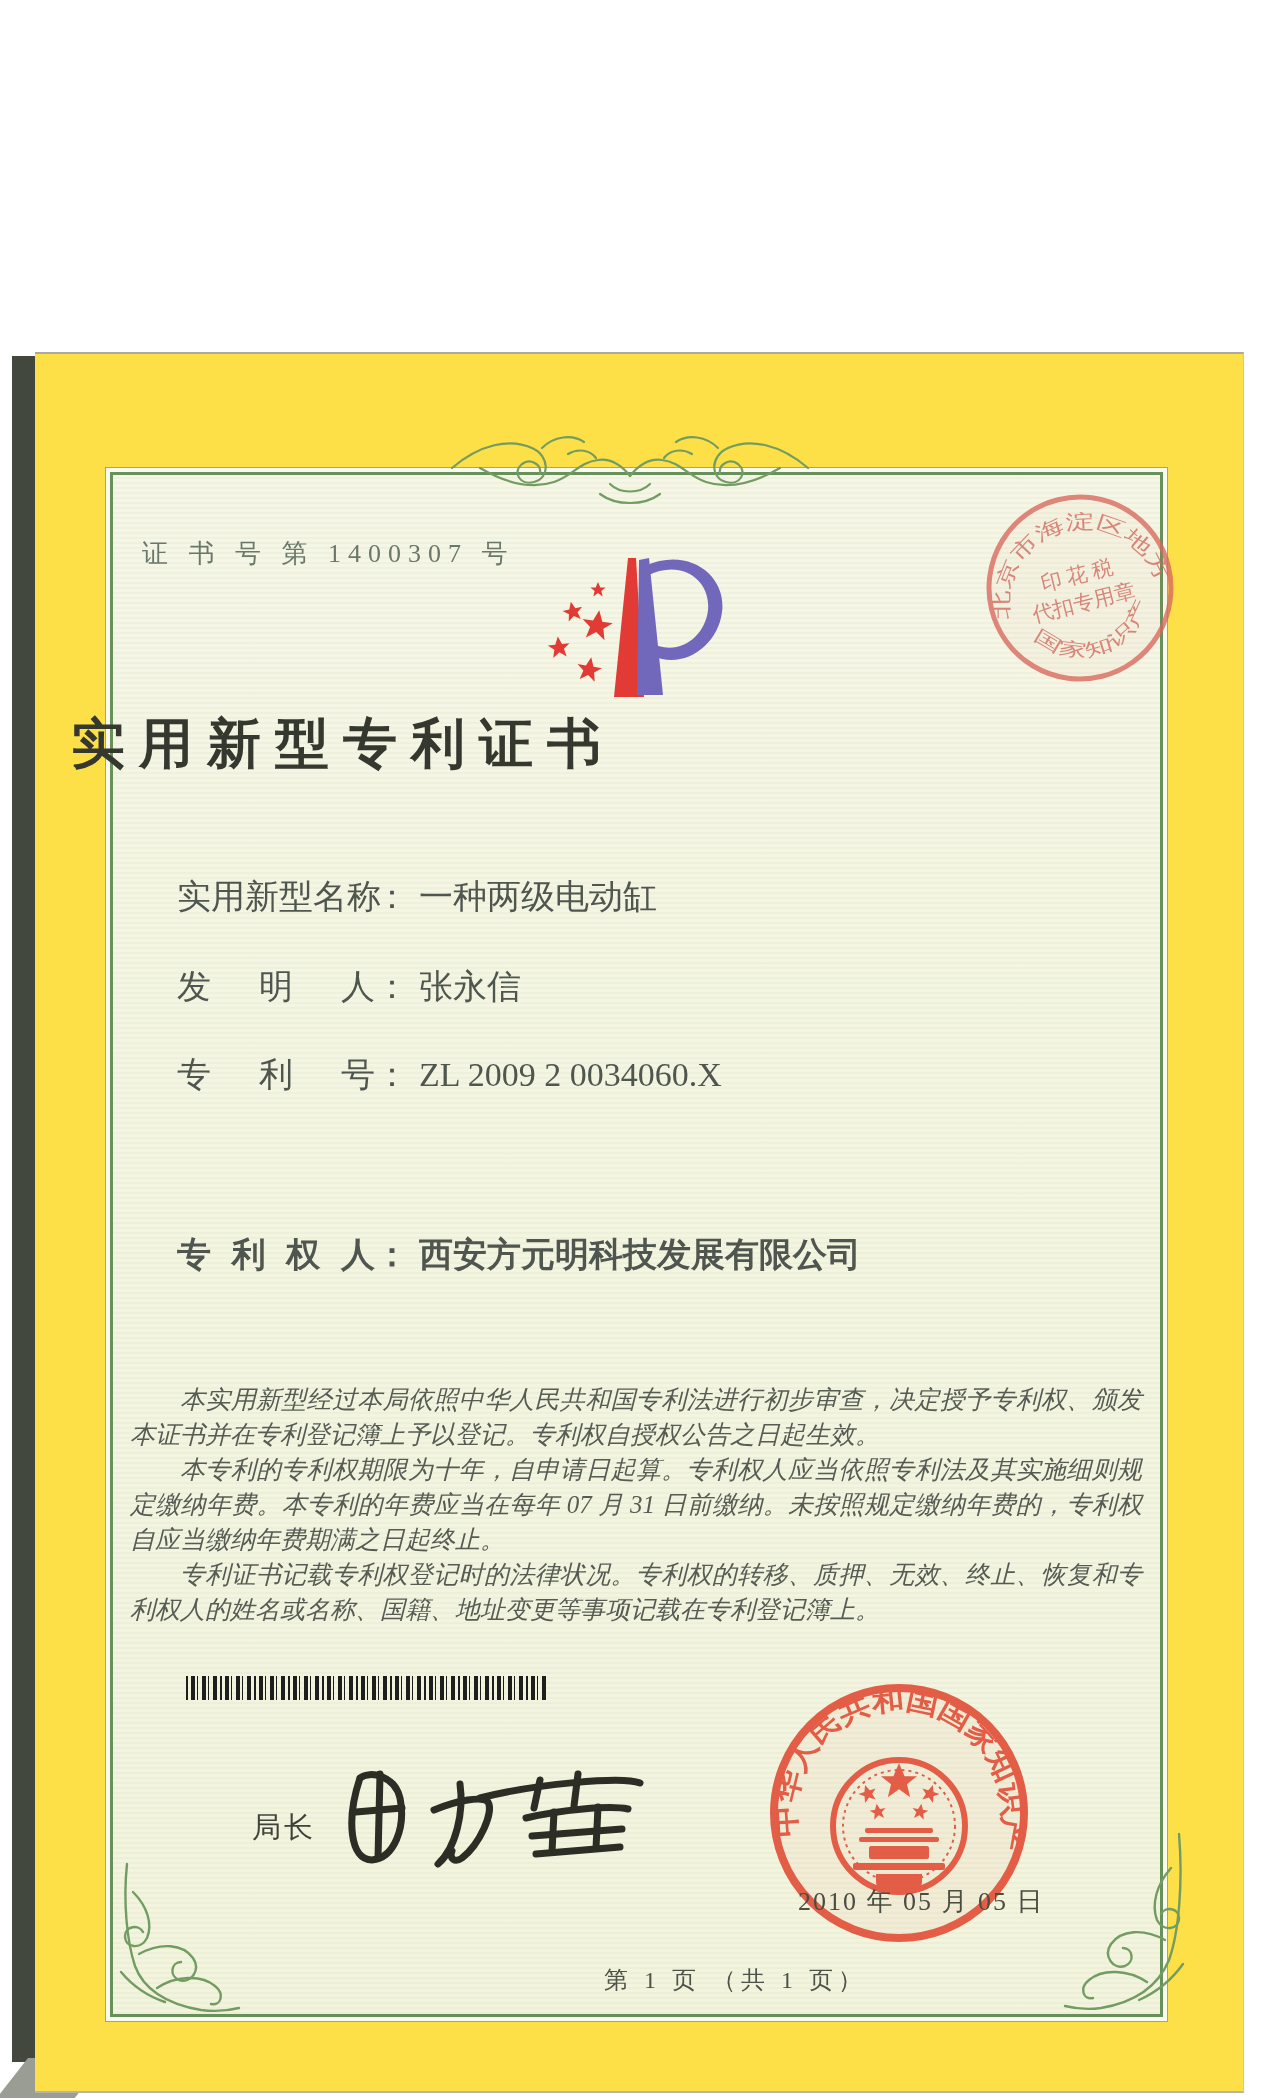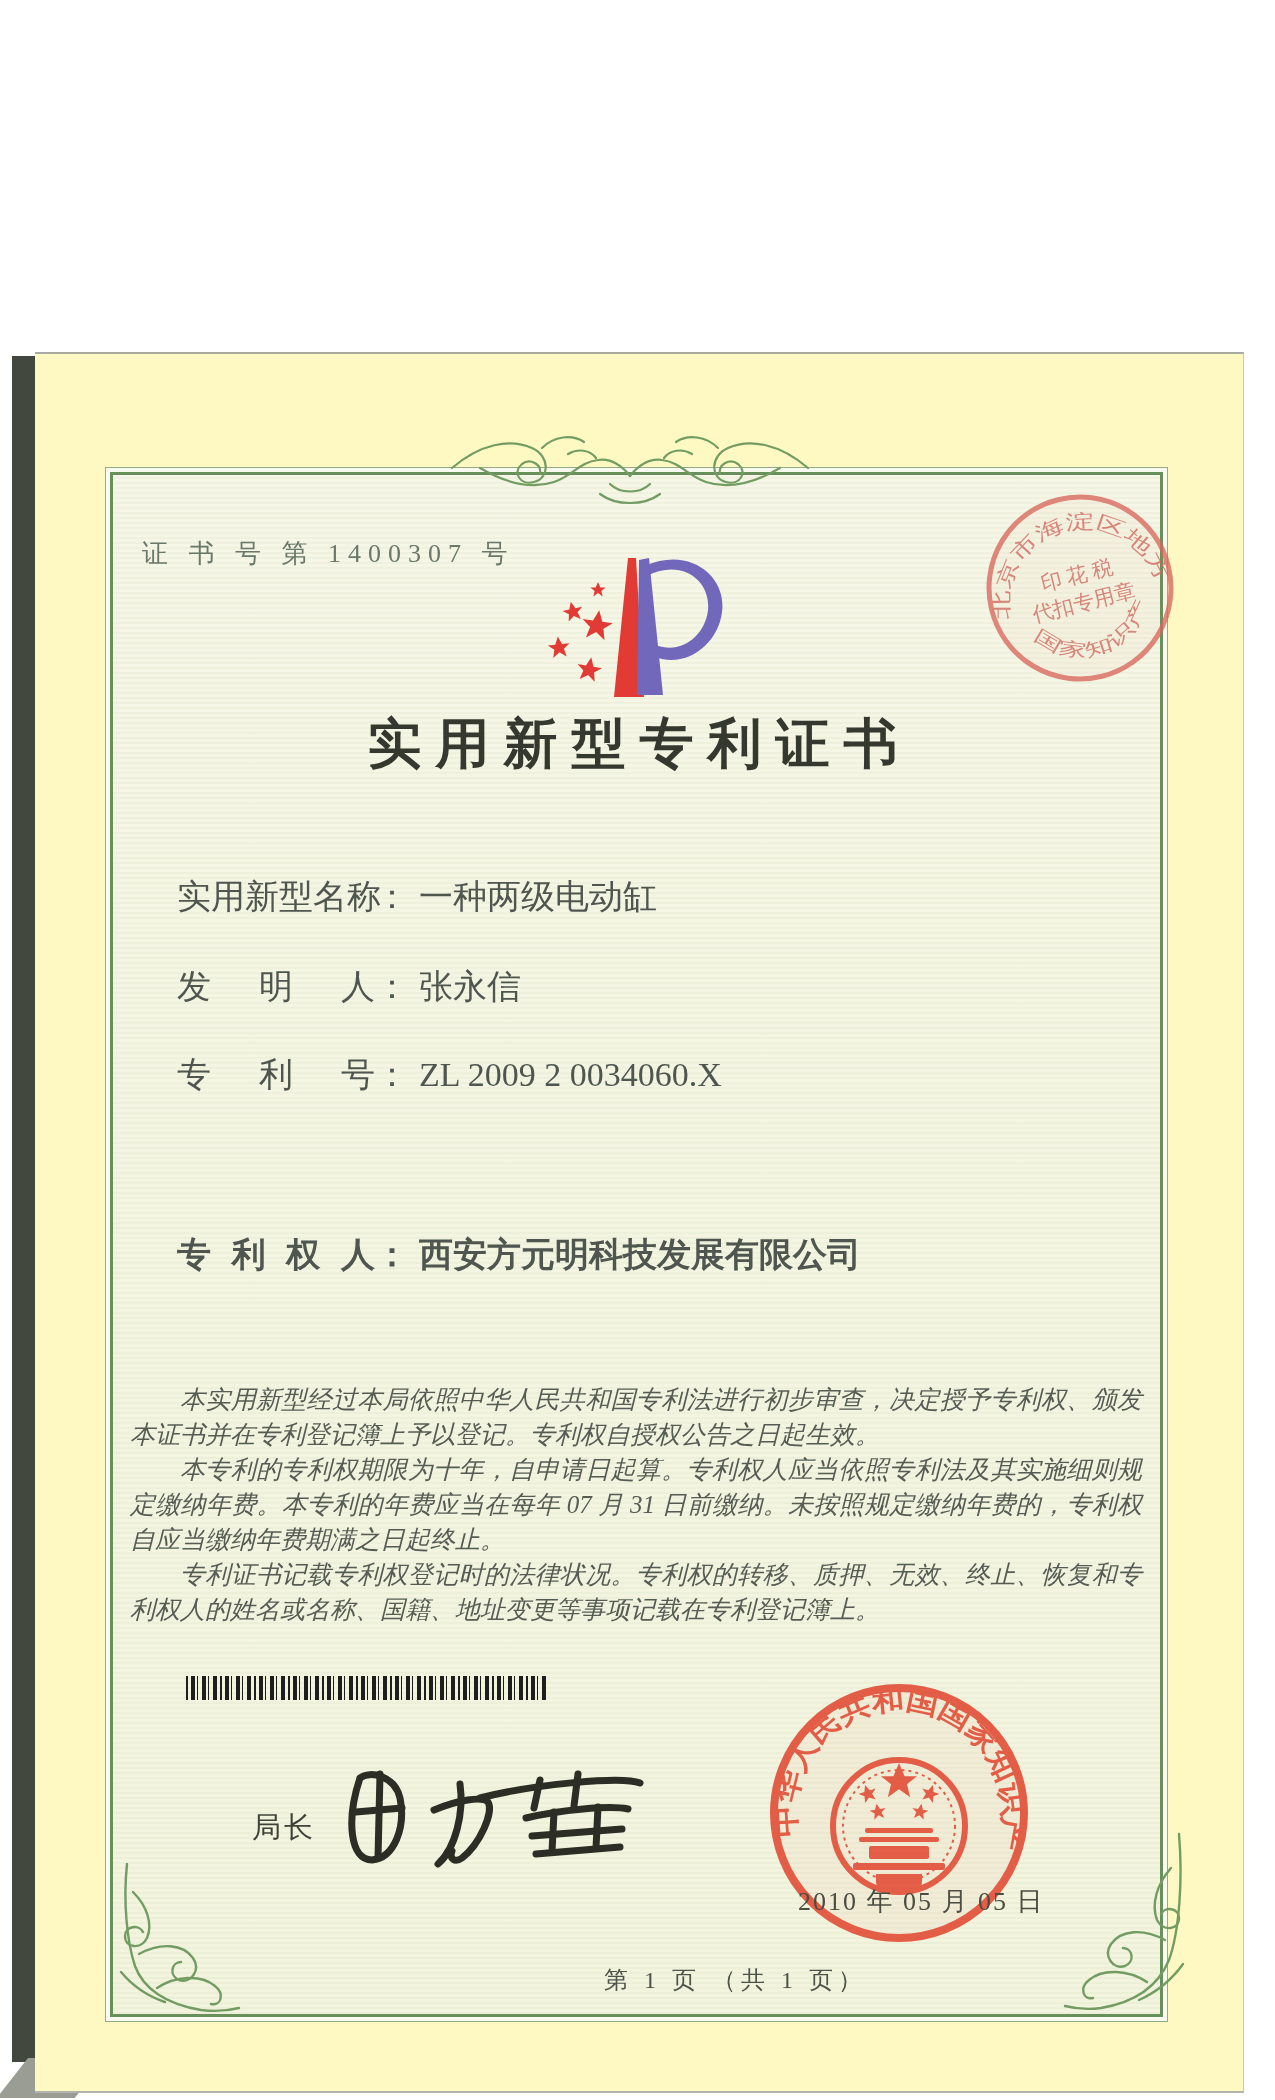--- a/index.html
+++ b/index.html
@@ -4,21 +4,21 @@
 <style>
   * { margin:0; padding:0; box-sizing:border-box; }
   html,body { background:#fff; }
   .shot {
     position:relative; width:1275px; height:2100px; overflow:hidden;
     background:#ffffff; font-family:"Liberation Serif", serif; color:#4f564f;
   }
   
   .scan-page {
     position:absolute; left:35px; top:352px; width:1209px; height:1741px;
-    background:#fef9c3;
+    background:#fde047;
     border-top:2px solid #a9aaa2; border-right:1px solid #c6c7bf; border-bottom:2px solid #b3b4ab;
   }
   .spine {
     position:absolute; left:12px; top:356px; width:23px; height:1706px;
     background:#43483f;
   }
   .spine-foot {
     position:absolute; left:28px; top:2058px; width:78px; height:40px;
     background:#9a9d93; transform:skewX(-38deg); transform-origin:top left;
   }
@@ -33,22 +33,22 @@
     background:
       repeating-linear-gradient(0deg, rgba(160,180,120,0.07) 0 2px, rgba(0,0,0,0) 2px 5px),
       linear-gradient(180deg,#f5f6e6 0%, #f3f5e1 55%, #f2f4de 100%);
   }
   .ornament { position:absolute; pointer-events:none; }
   
   .cert-no {
     position:absolute; left:142px; top:534px; font-size:26px; letter-spacing:7px; color:#6a786b;
   }
   .title {
-    position:absolute; left:105px; top:706px; width:1063px; text-align:center;
-    font-size:54px; font-weight:bold; letter-spacing:14px; color:#35382f;
+    position:absolute; left:105px; top:706px; width:1063px; text-align:left;
+    font-size:54px; font-weight:bold; letter-spacing:14px; color:#35382f;padding-left:36px;
   }
   .field { position:absolute; left:142px; font-size:34px; color:#4f564f; white-space:nowrap; }
   .f-label { display:inline-block; width:198px; text-align:justify; text-align-last:justify; }
   .f-colon { display:inline-block; }
   .f-value { display:inline-block; margin-left:10px; }
   .f-0 { top:872px; } .f-1 { top:962px; } .f-2 { top:1050px; }
   .f-3 { top:1142px; } .f-4 { top:1230px; } .f-5 { top:1318px; }
   .body-text {
     position:absolute; left:130px; top:1380px; width:1012px;
     font-size:25px; line-height:35px; text-align:justify; color:#565c54;

